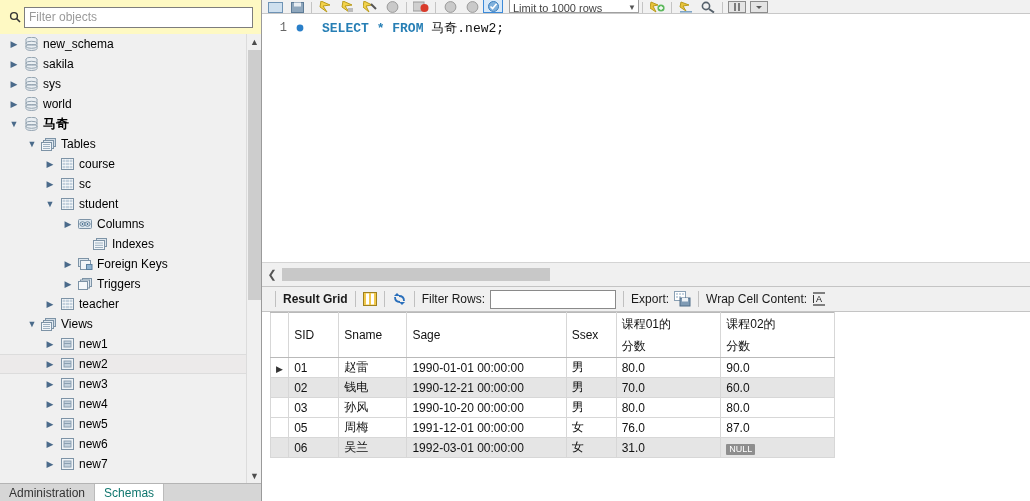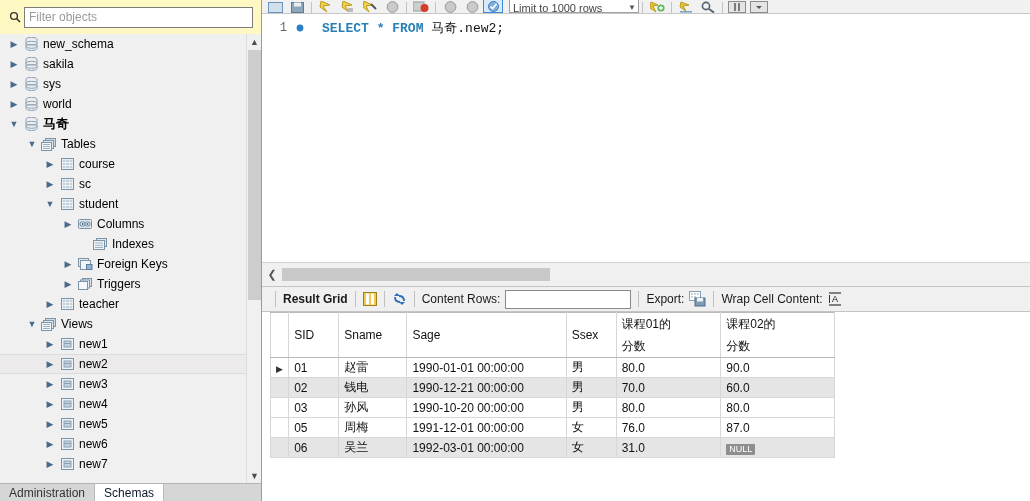--- a/index.html
+++ b/index.html
@@ -89,21 +89,21 @@
     display: flex; align-items: stretch;
     border-top: 1px solid #b4b4b4;
   }
   .btab {
     padding: 0 9px;
     display: flex; align-items: center;
     font-size: 12px; color: #333;
     background: #d6d6d6;
     border-right: 1px solid #bbb;
   }
-  .btab.active { background: #fff; color: #0f172a; }
+  .btab.active { background: #fff; color: #0f766e; }
 
   
   #main {
     flex: 1; height: 501px; position: relative;
     background: #fff;
     display: flex; flex-direction: column;
   }
   
   #toolbar {
     flex: 0 0 14px; height: 14px;
@@ -708,21 +708,21 @@
       <span class="rb-sep"></span>
       <span class="rb-ico">
         <svg width="15" height="14" viewBox="0 0 15 14">
             <path d="M2 4 L8 4 L5 1 Z" fill="#2a6fbb"></path>
             <path d="M13 10 L7 10 L10 13 Z" fill="#2a6fbb"></path>
             <path d="M3 5 q0 5 5 5" stroke="#2a6fbb" stroke-width="1.8" fill="none"></path>
             <path d="M12 9 q0-5-5-5" stroke="#2a6fbb" stroke-width="1.8" fill="none"></path>
           </svg>
       </span>
       <span class="rb-sep"></span>
-      <span class="rb-text">Content Rows:</span>
+      <span class="rb-text">Filter Rows:</span>
       <input class="filter-rows-input" type="text" style="">
       <span class="rb-sep"></span>
       <span class="rb-text">Export:</span>
       <span class="rb-ico" style="margin-left:5px;">
         <svg width="17" height="16" viewBox="0 0 17 16">
             <rect x="0.5" y="0.5" width="11" height="9" fill="#fff" stroke="#8aa0b4"></rect>
             <g fill="#c6d4e0">
               <rect x="2" y="2" width="2" height="2"></rect>
               <rect x="5" y="2" width="2" height="2"></rect>
               <rect x="8" y="2" width="2" height="2"></rect>

